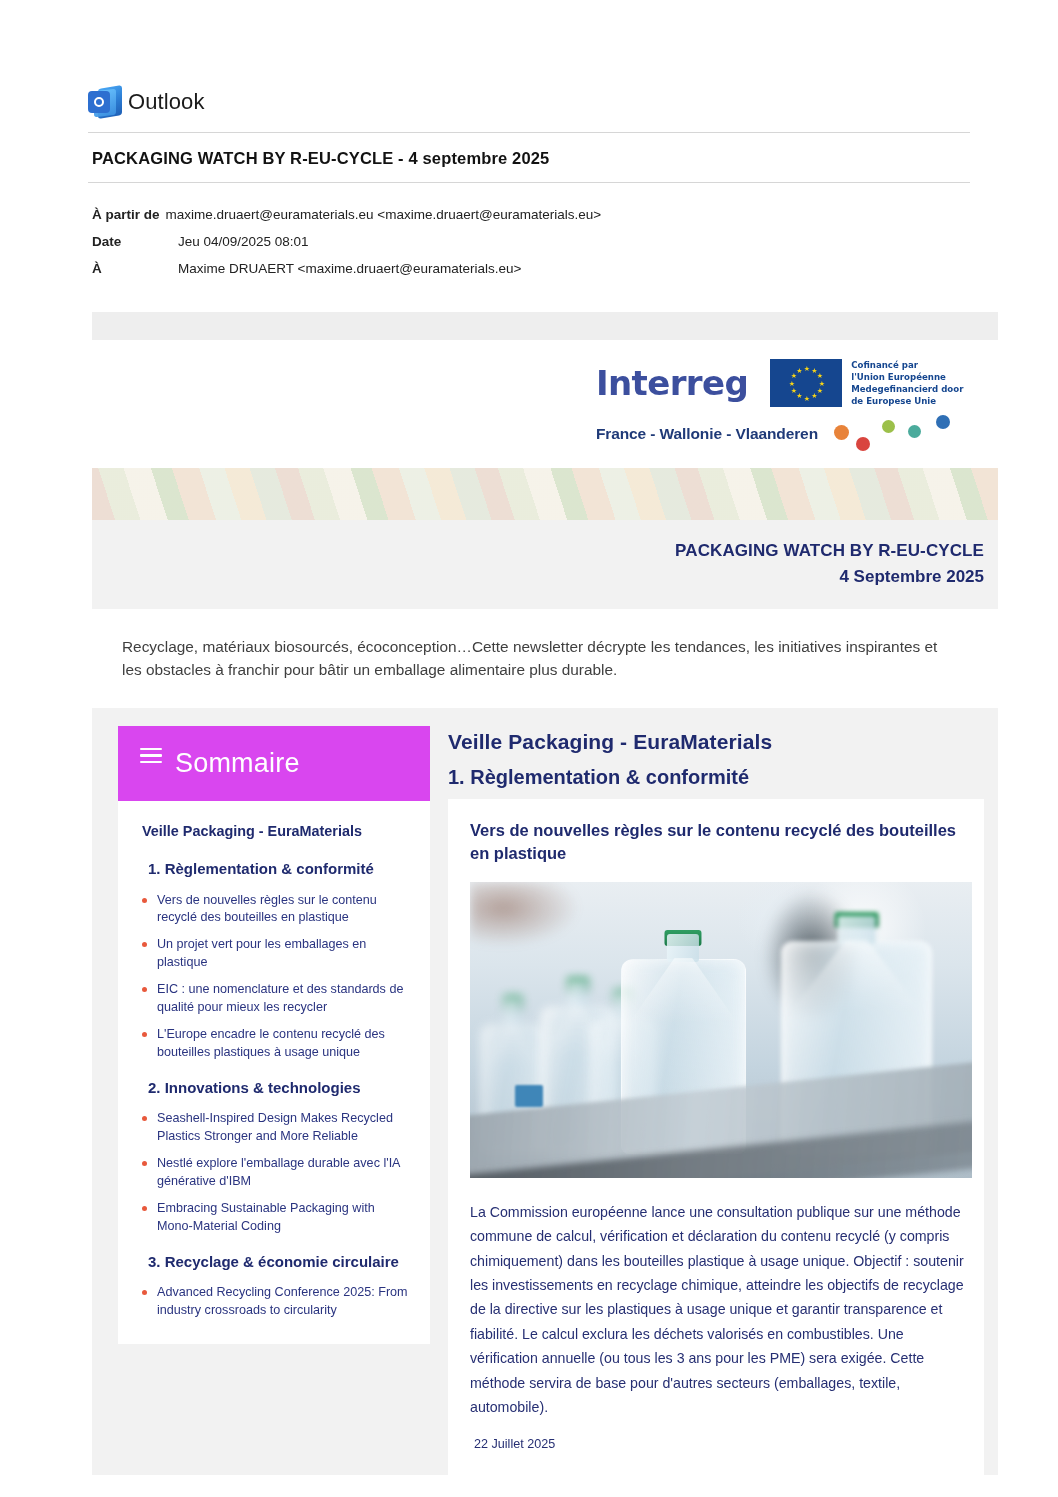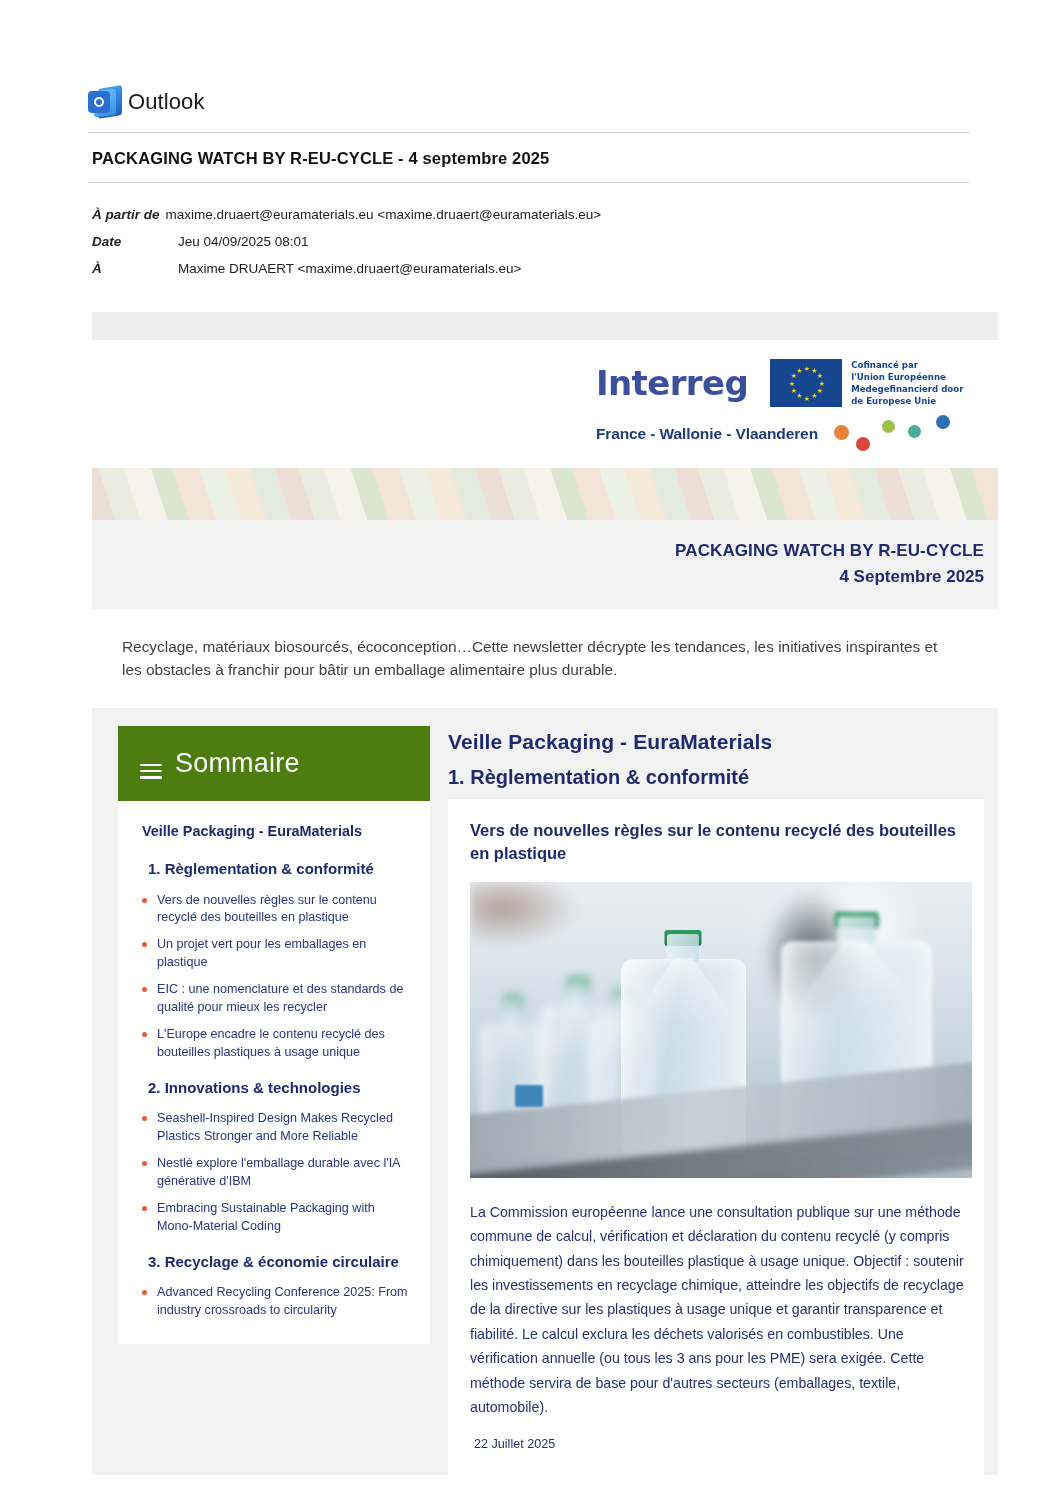--- a/index.html
+++ b/index.html
@@ -85,21 +85,20 @@
     padding: 18px 88px 14px 92px;
     font-size: 13.5px;
     color: #222;
     line-height: 2.0;
   }
   .meta-row { display: flex; }
   .meta-key {
     font-weight: bold;
     flex: 0 0 auto;
     white-space: nowrap;
-    font-style: italic;
   }
   .meta-key.wide { width: 86px; }
   .meta-val { padding-left: 6px; }
   .meta-val.indent { padding-left: 0; }
 
   
   .newsletter {
     margin: 16px 88px 0 92px;
     width: 906px;
     background: #f2f2f2;
@@ -232,25 +231,25 @@
   .nl-columns {
     display: flex;
     background: #f2f2f2;
     padding: 18px 14px 0 26px;
     gap: 18px;
     align-items: flex-start;
   }
 
   .col-left { width: 312px; flex: 0 0 312px; }
   .sommaire-bar {
-    background: #4d7c0f;
+    background: #d946ef;
     color: #ffffff;
     padding: 22px 20px 22px 22px;
     display: flex;
-    align-items: flex-end;
+    align-items: flex-start;
     gap: 13px;
   }
   .hamburger {
     display: inline-flex;
     flex-direction: column;
     justify-content: center;
     gap: 4px;
     width: 22px;
   }
   .hamburger i {

